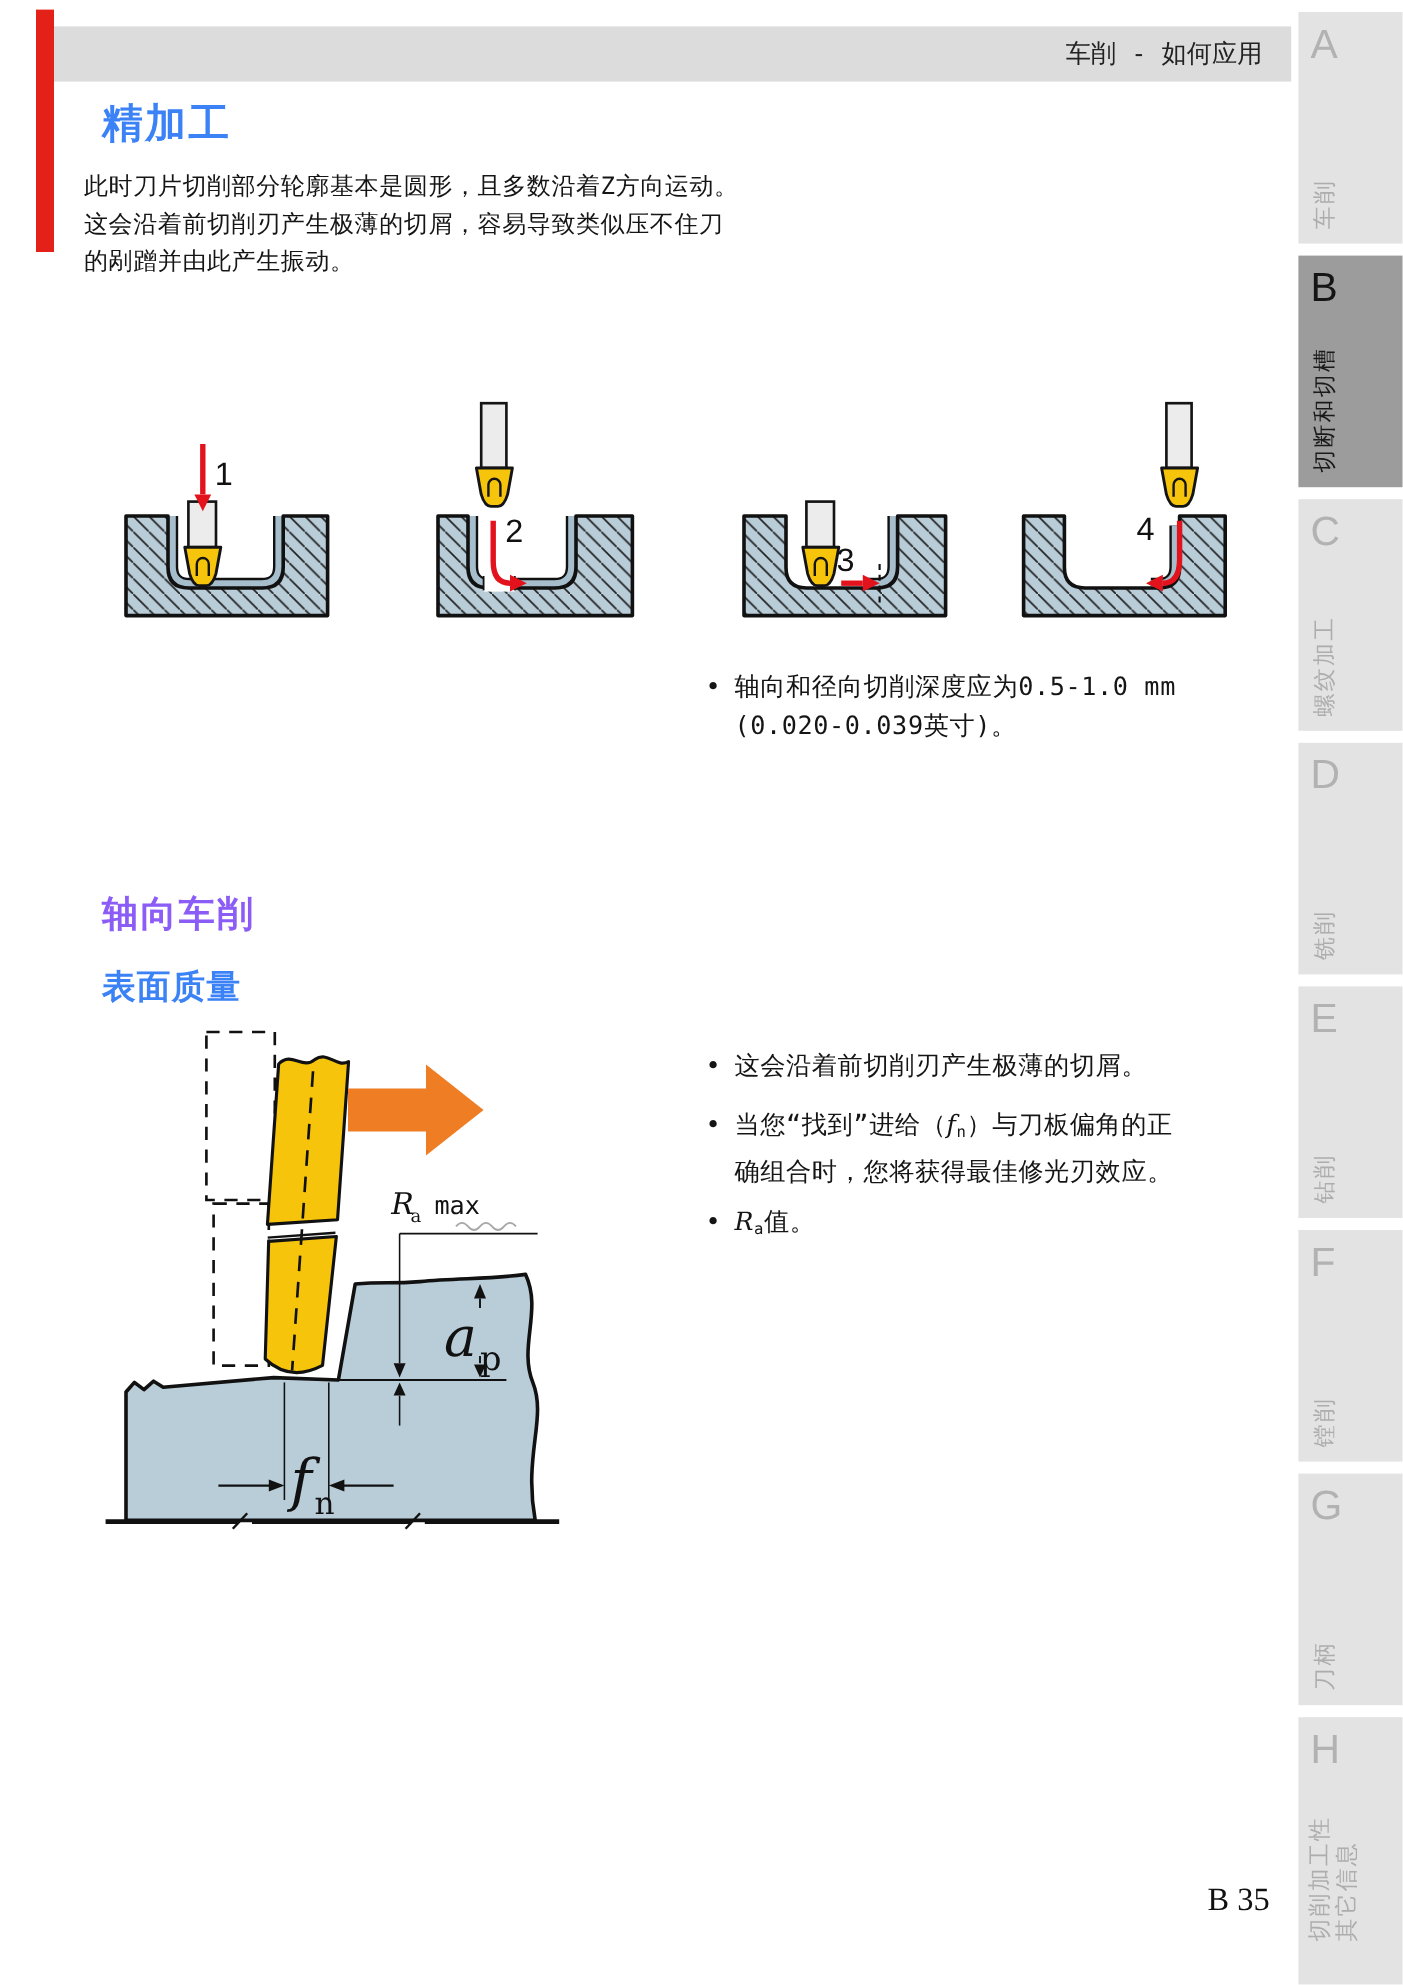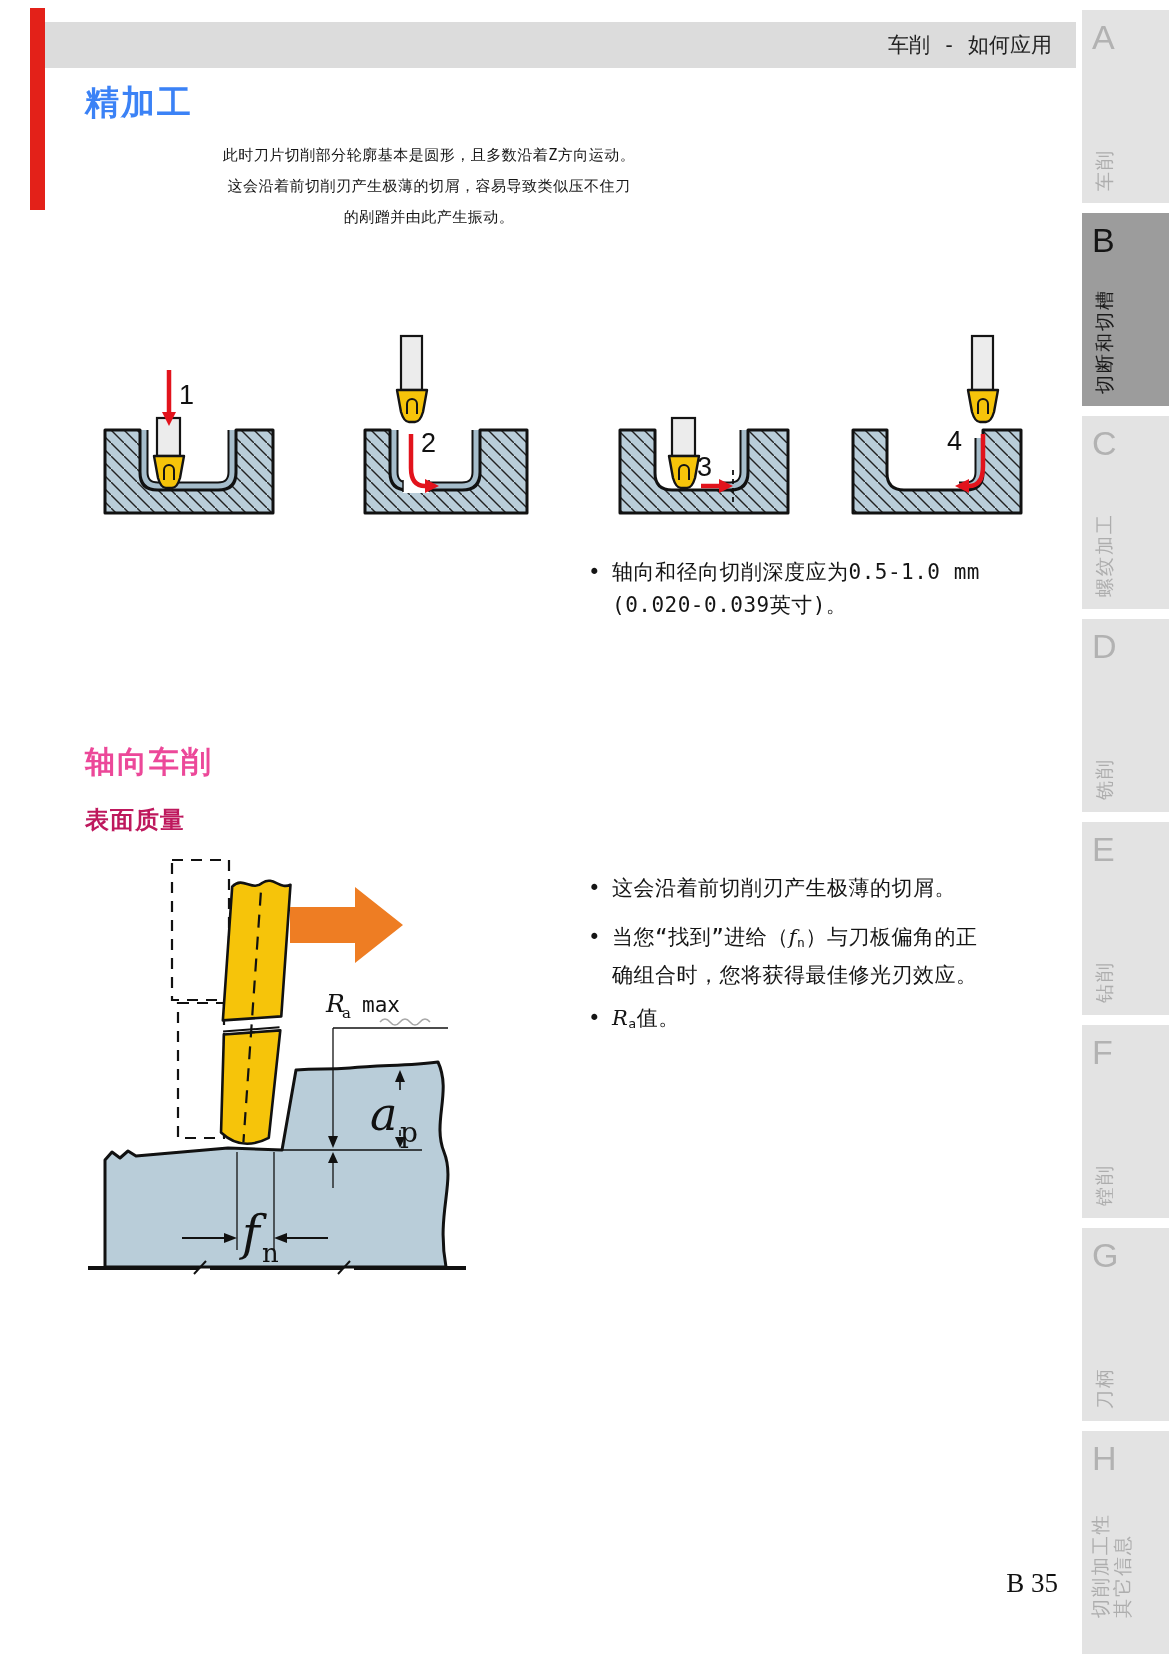--- a/index.html
+++ b/index.html
@@ -4,26 +4,26 @@
 <style>
   html,body{margin:0;padding:0;background:#fff;}
   .page{position:relative;width:1169px;height:1654px;background:#ffffff;overflow:hidden;
         font-family:"DejaVu Sans Mono","Liberation Serif",serif;color:#151515;}
   .red-bar{position:absolute;left:30px;top:8px;width:15px;height:202px;background:#e32119;}
   .header-bar{position:absolute;left:45px;top:22px;width:1031px;height:46px;background:#dcdcdc;
         line-height:46px;text-align:right;padding-right:24px;box-sizing:border-box;
         font-size:21px;color:#222;}
   .h-main{position:absolute;left:85px;top:80px;font-family:"Liberation Sans",sans-serif;
         font-weight:bold;font-size:34px;color:#3b82f6;letter-spacing:2px;}
-  .para{position:absolute;left:99px;top:140px;width:660px;font-size:15px;line-height:31px;
-        white-space:pre-line;letter-spacing:0.5px;text-align:center;}
+  .para{position:absolute;left:70px;top:140px;width:660px;font-size:20px;line-height:31px;
+        white-space:pre-line;letter-spacing:0.5px;}
   .h-sec{position:absolute;left:85px;top:742px;font-family:Liberation Mono, monospace;
-        font-weight:bold;font-size:30px;color:#ec4899;letter-spacing:2px;}
+        font-weight:bold;font-size:30px;color:#8b5cf6;letter-spacing:2px;}
   .h-sub{position:absolute;left:85px;top:804px;font-family:"Liberation Sans",sans-serif;
-        font-weight:bold;font-size:24px;color:#be185d;letter-spacing:1px;}
+        font-weight:bold;font-size:28px;color:#3b82f6;letter-spacing:1px;}
   .grooves{position:absolute;left:85px;top:300px;}
   .axial-fig{position:absolute;left:70px;top:830px;}
   .bullet{position:absolute;font-size:21px;line-height:33px;letter-spacing:0.5px;}
   .bullet .dot{position:absolute;left:0;top:0;}
   .bullet .bl{padding-left:24px;}
   .b-depth{left:588px;top:556px;width:470px;}
   .b-ax1{left:588px;top:872px;width:470px;}
   .b-ax2{left:588px;top:921px;width:470px;}
   .b-ax3{left:588px;top:1002px;width:470px;}
   .sym{font-family:"DejaVu Serif",serif;font-style:italic;}

